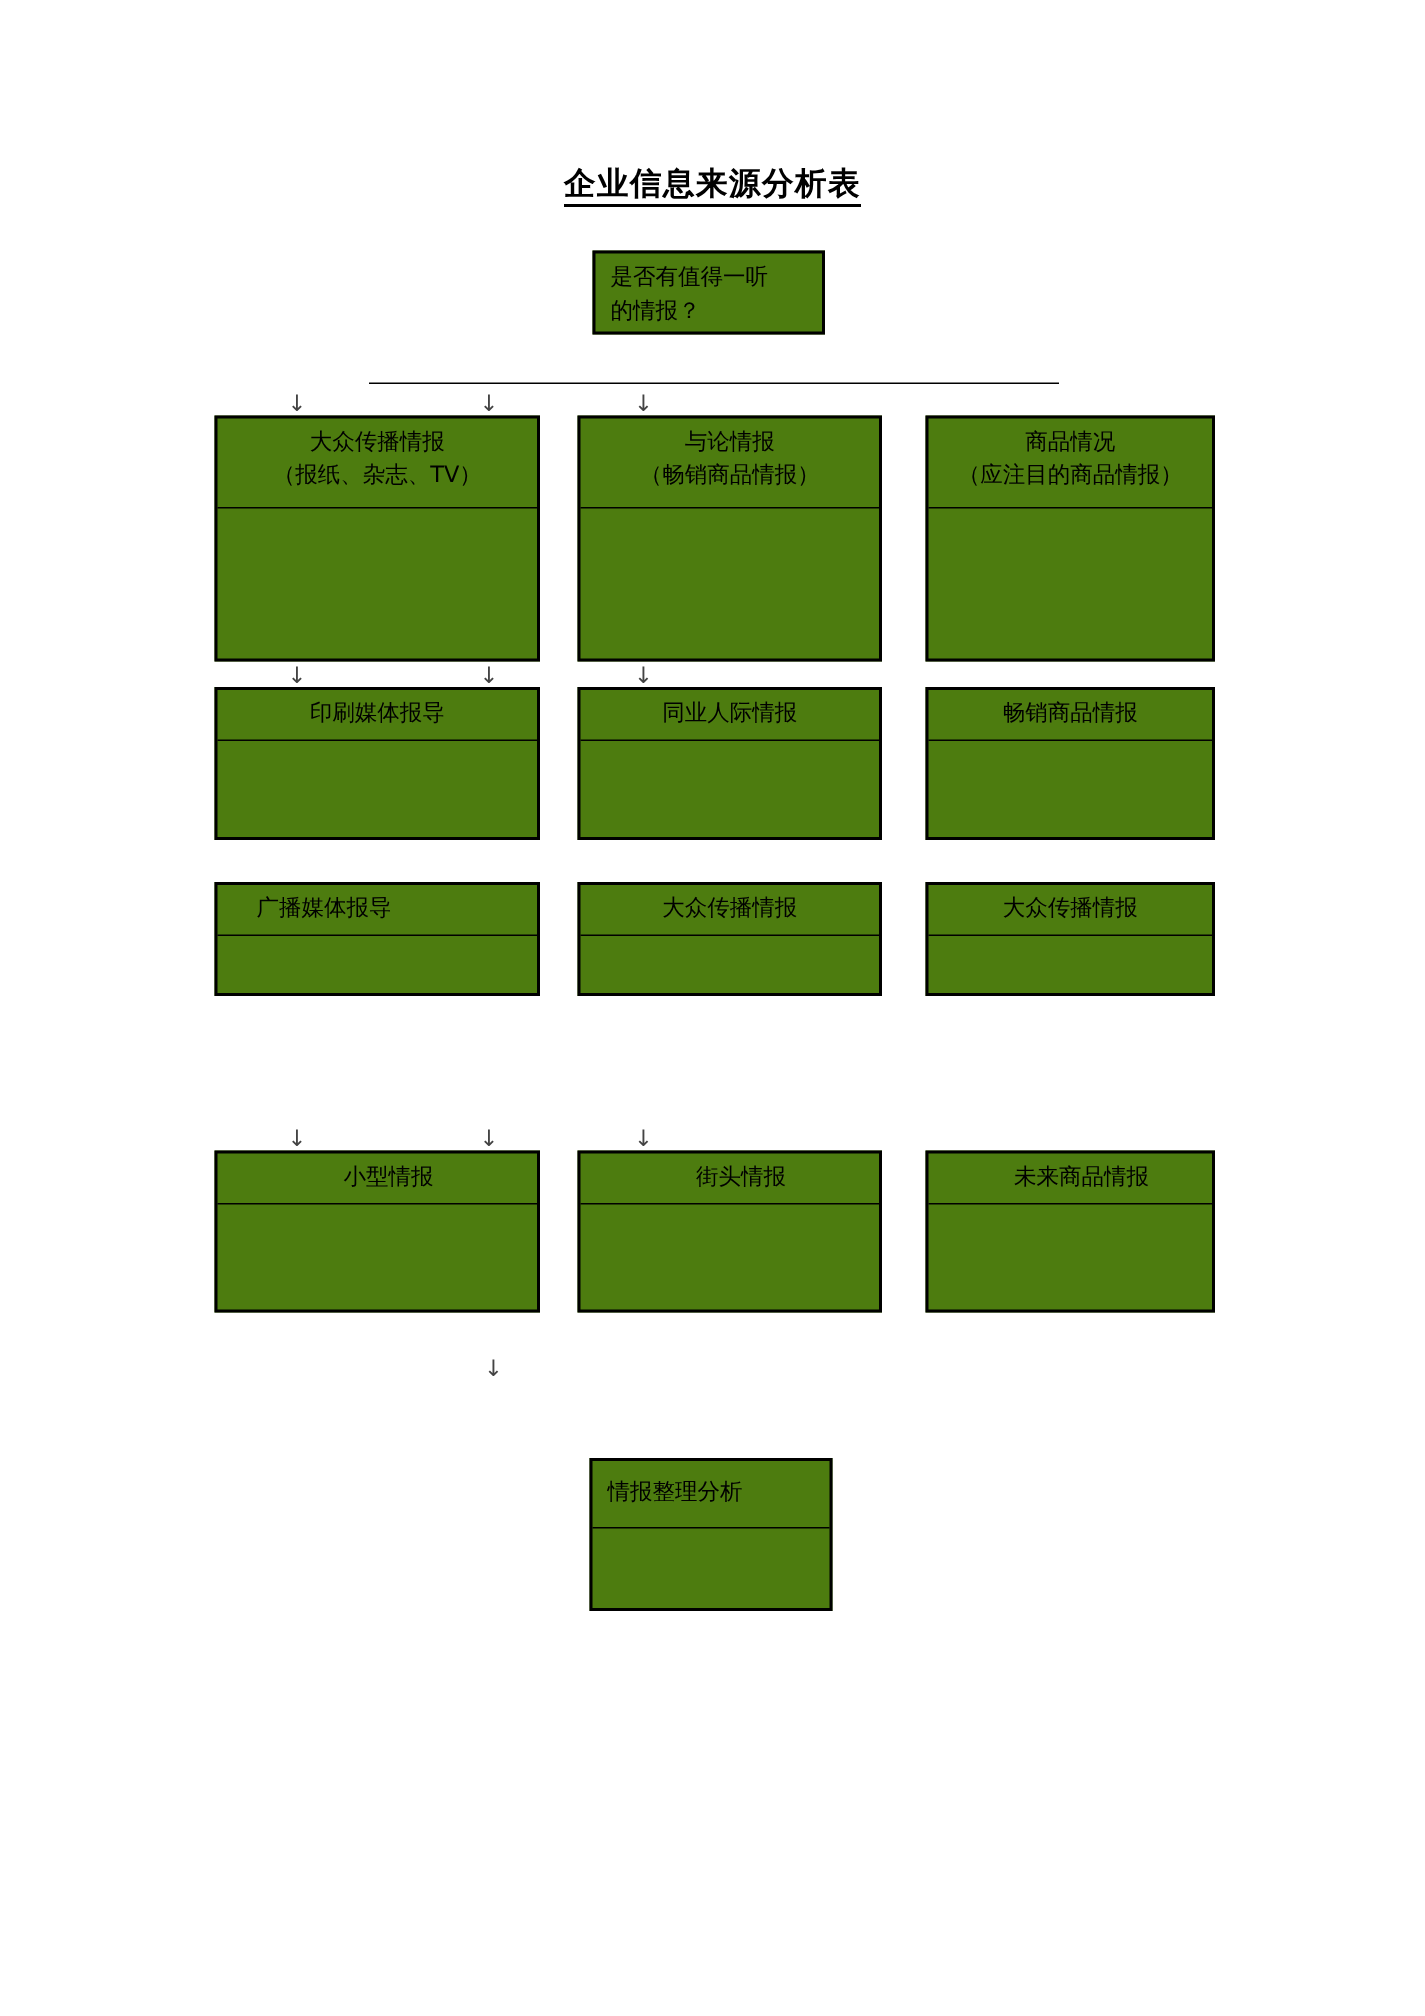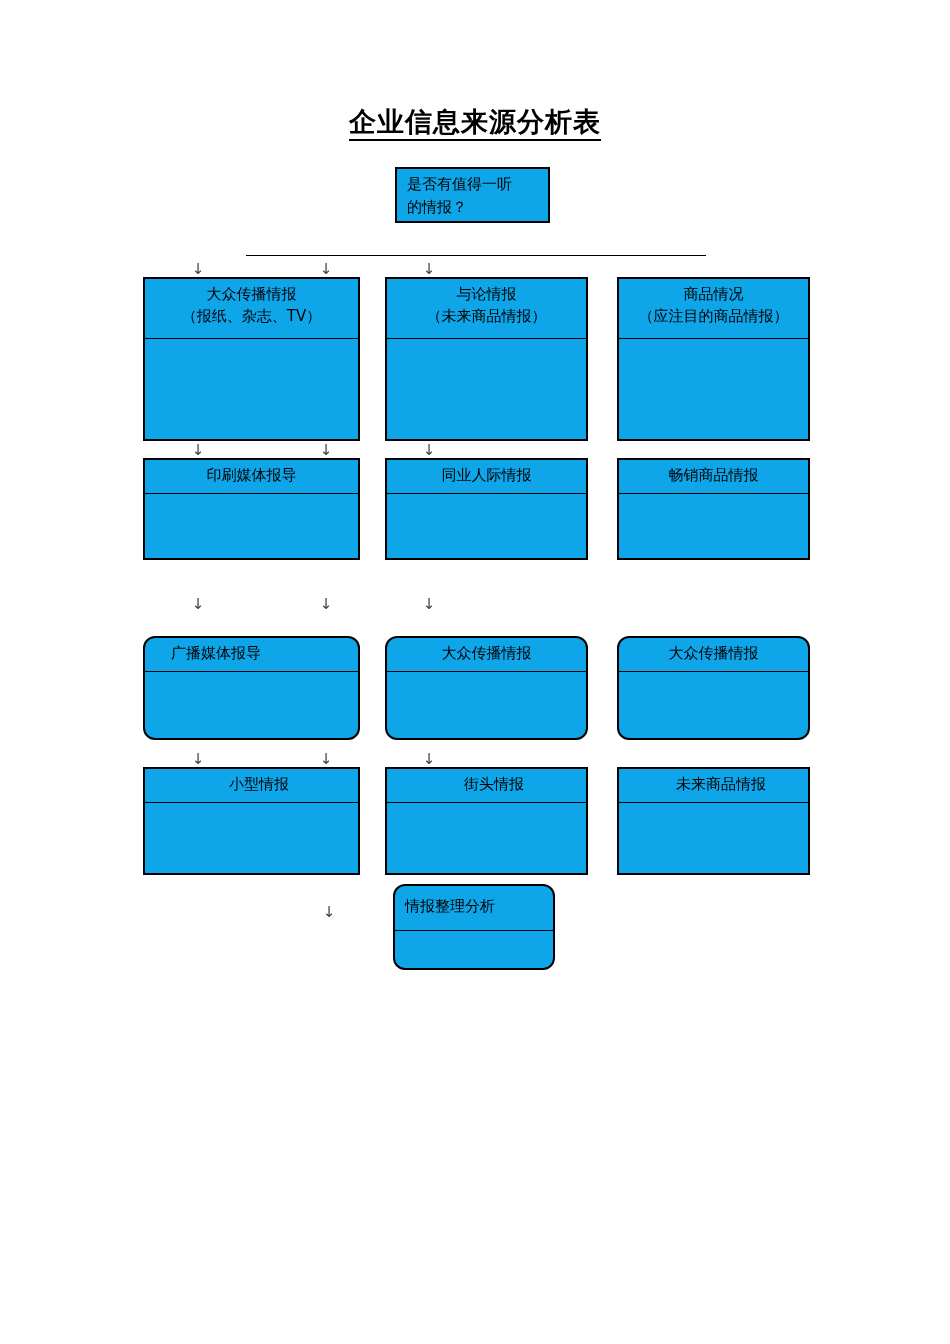--- a/index.html
+++ b/index.html
@@ -17,35 +17,35 @@
     overflow: hidden;
   }
 
   
   #doc-title {
     position: absolute;
     left: 0;
     top: 108px;
     width: 950px;
     text-align: center;
-    font-size: 27px;
+    font-size: 21px;
     font-weight: bold;
     letter-spacing: 1px;
     line-height: 28px;
   }
   #doc-title span.tx {
     border-bottom: 2px solid #000;
     padding-bottom: 2px;
   }
 
   
   .node {
     position: absolute;
     border: 2px solid #000;
-    background: #0ea5e9;
+    background: #4d7c0f;
   }
   .node .head {
     border-bottom: 1px solid #000;
     font-size: 15px;
     line-height: 22px;
     padding: 4px 8px 4px 8px;
     white-space: pre-line;
   }
   .node .body {
     background: #fff;
@@ -89,35 +89,34 @@
     text-align: center;
   }
 
   
   .col1 { left: 143px; width: 217px; }
   .col2 { left: 385px; width: 203px; }
   .col3 { left: 617px; width: 193px; }
 
   .r1 { top: 277px; height: 164px; }
   .r2 { top: 458px; height: 102px; }
-  .r3 { top: 636px; height: 104px; border-radius: 12px; }
+  .r3 { top: 588px; height: 76px; }
   .r4 { top: 767px; height: 108px; }
 
   .r1 .head { height: 60px; }
   .r2 .head { height: 34px; }
   .r3 .head { height: 34px; }
   .r4 .head { height: 34px; padding-left: 23px; }
 
   
   #final-box {
     left: 393px;
-    top: 884px;
+    top: 972px;
     width: 162px;
-    height: 86px;
-    border-radius: 12px;
+    height: 102px;
   }
   #final-box .head {
     height: 45px;
     text-align: left;
     padding-left: 10px;
     padding-top: 9px;
   }
 </style>
 </head>
 <body>
@@ -135,21 +134,21 @@
 <div class="arrow" style="left:319px; top:262px;">↓</div>
 <div class="arrow" style="left:422px; top:262px;">↓</div>
 
 <div class="node col1 r1">
   <div class="head center">大众传播情报
 （报纸、杂志、TV）</div>
   <div class="body"></div>
 </div>
 <div class="node col2 r1">
   <div class="head center">与论情报
-（未来商品情报）</div>
+（畅销商品情报）</div>
   <div class="body"></div>
 </div>
 <div class="node col3 r1">
   <div class="head center">商品情况
 （应注目的商品情报）</div>
   <div class="body"></div>
 </div>
 
 <div class="arrow" style="left:191px; top:443px;">↓</div>
 <div class="arrow" style="left:319px; top:443px;">↓</div>

